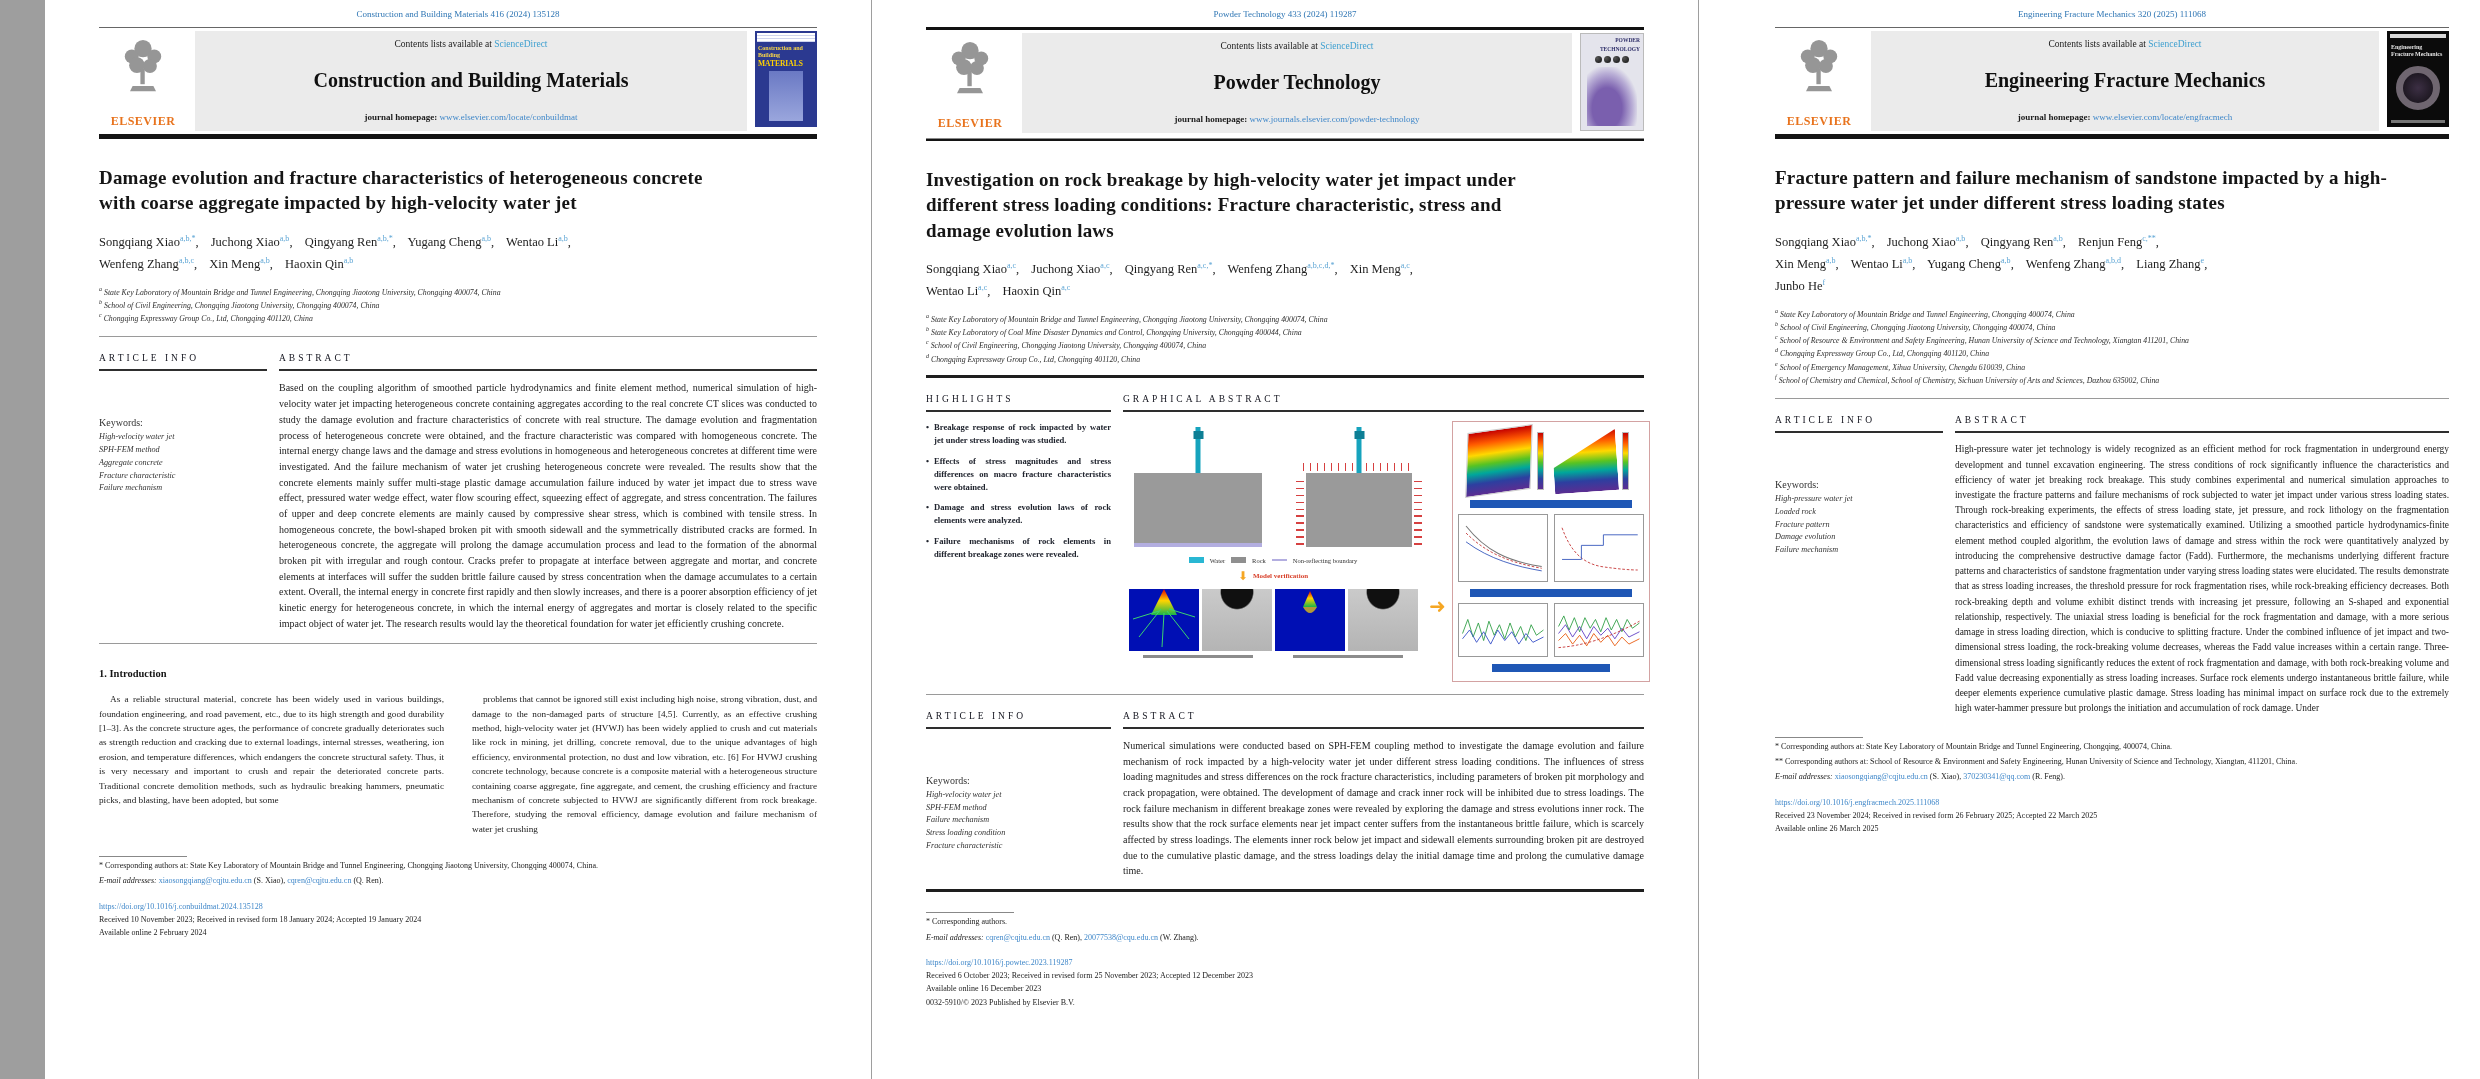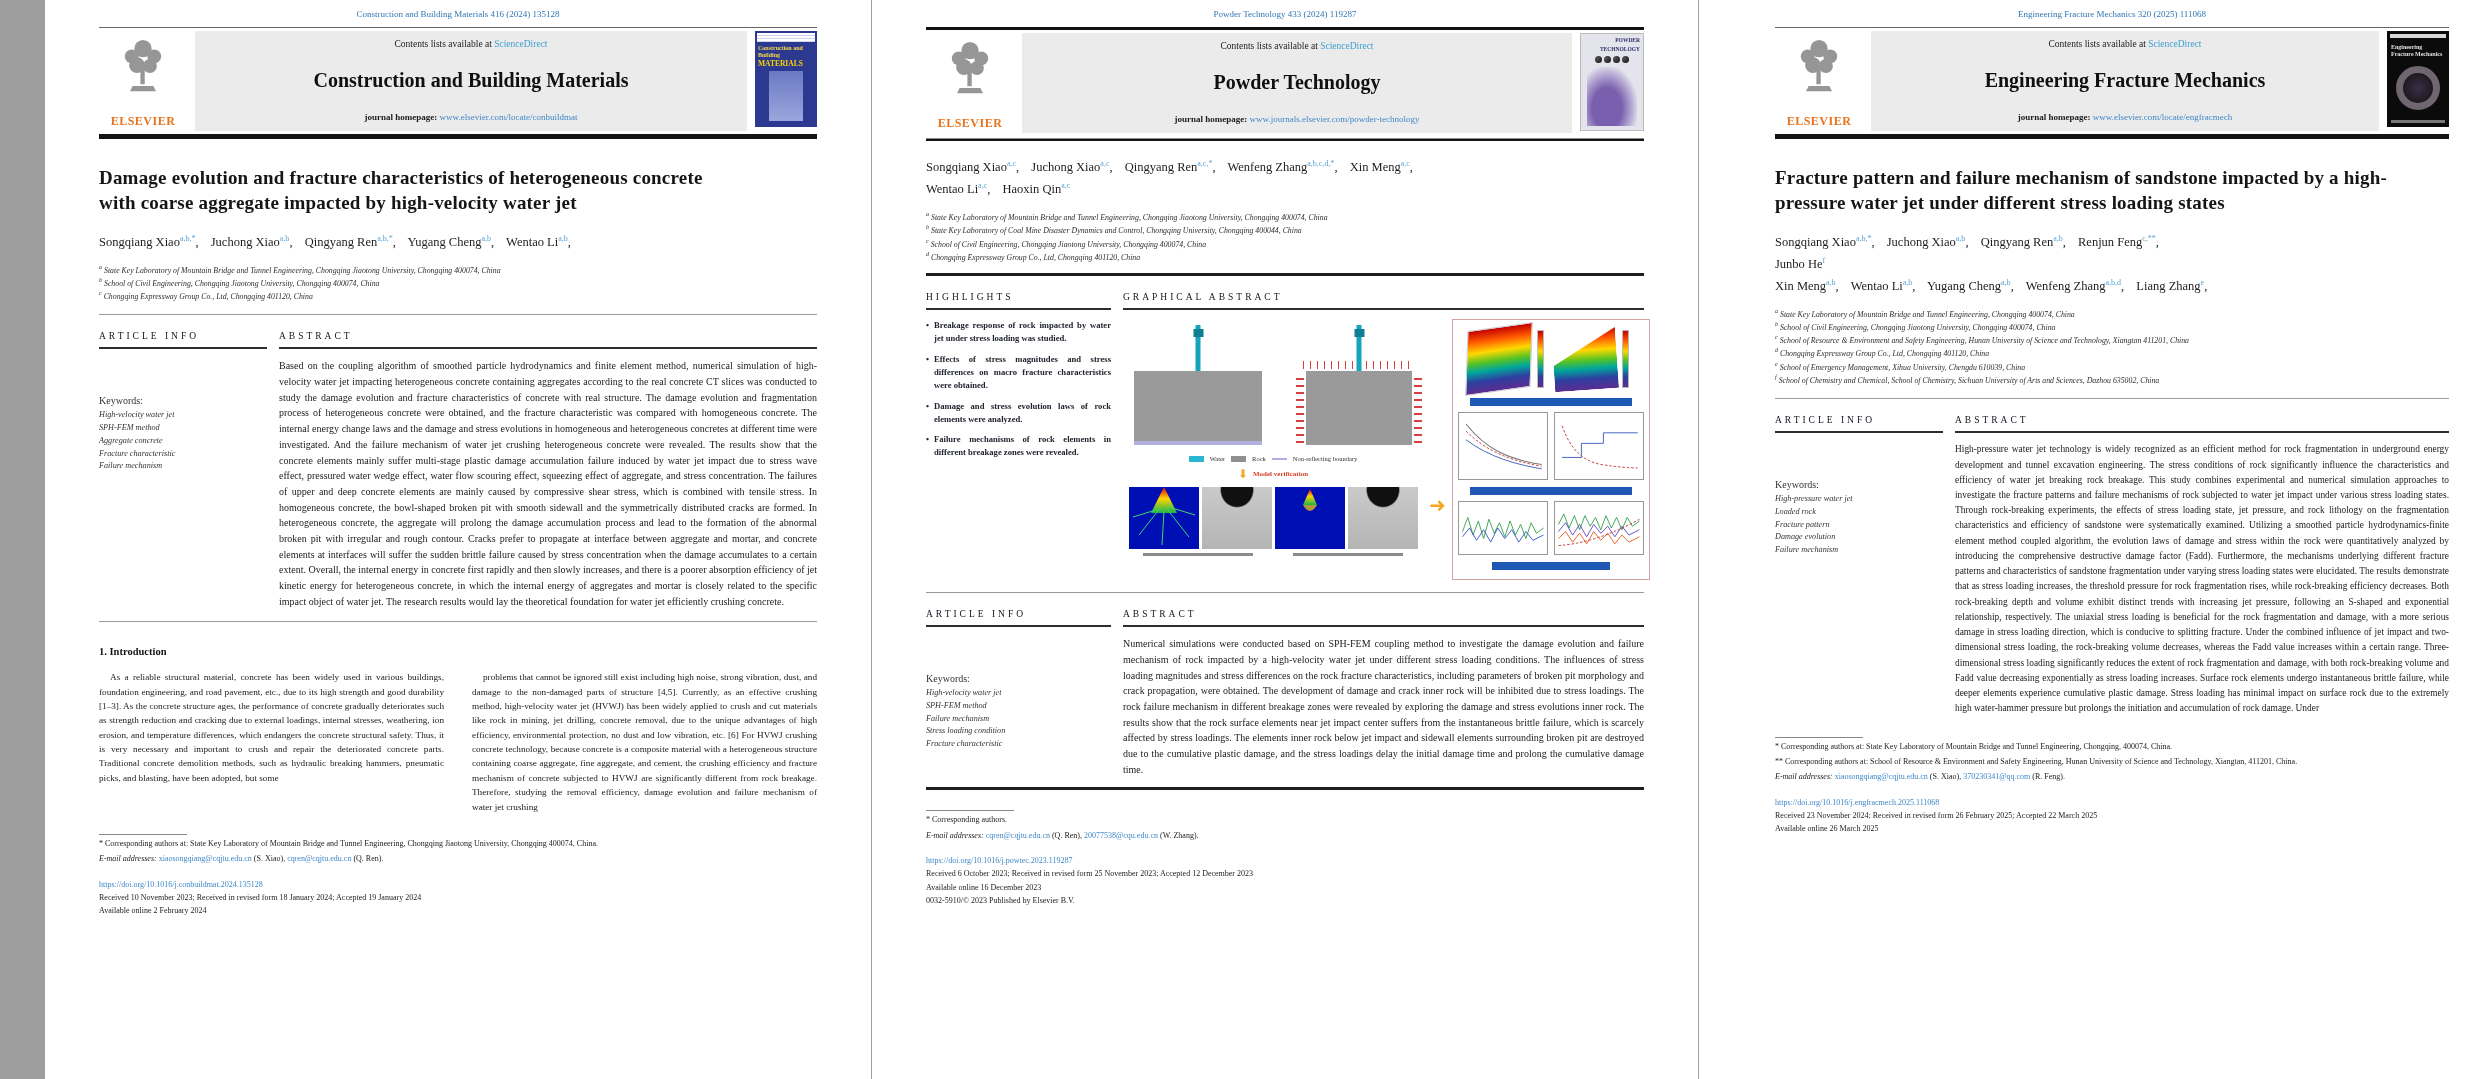--- a/index.html
+++ b/index.html
@@ -166,20 +166,25 @@
       <div class="title">Damage evolution and fracture characteristics of heterogeneous concrete with coarse aggregate impacted by high-velocity water jet</div>
 
       <div class="authors">
         <div class="authors-line">
           <span class="au"><span>Songqiang Xiao</span><sup>a,b,*</sup></span>
           <span class="au"><span>Juchong Xiao</span><sup>a,b</sup></span>
           <span class="au"><span>Qingyang Ren</span><sup>a,b,*</sup></span>
           <span class="au"><span>Yugang Cheng</span><sup>a,b</sup></span>
           <span class="au"><span>Wentao Li</span><sup>a,b</sup></span>
         </div>
+        <div class="authors-line">
+          <span class="au"><span>Wenfeng Zhang</span><sup>a,b,c</sup></span>
+          <span class="au"><span>Xin Meng</span><sup>a,b</sup></span>
+          <span class="au last"><span>Haoxin Qin</span><sup>a,b</sup></span>
+        </div>
       </div>
 
       <div class="affils">
         <div class="affil"><sup>a</sup><span>State Key Laboratory of Mountain Bridge and Tunnel Engineering, Chongqing Jiaotong University, Chongqing 400074, China</span></div>
         <div class="affil"><sup>b</sup><span>School of Civil Engineering, Chongqing Jiaotong University, Chongqing 400074, China</span></div>
         <div class="affil"><sup>c</sup><span>Chongqing Expressway Group Co., Ltd, Chongqing 401120, China</span></div>
       </div>
 
       <div class="secrule"></div>
 
@@ -264,20 +269,21 @@
               <span class="ball"></span>
               <span class="ball"></span>
               <span class="ball"></span>
               <span class="ball"></span>
             </div>
           <div class="bloom"></div>
         </div>
       </div>
       <div class="hdr-black"></div>
 
+      <div class="title">Investigation on rock breakage by high-velocity water jet impact under different stress loading conditions: Fracture characteristic, stress and damage evolution laws</div>
 
       <div class="authors">
         <div class="authors-line">
           <span class="au"><span>Songqiang Xiao</span><sup>a,c</sup></span>
           <span class="au"><span>Juchong Xiao</span><sup>a,c</sup></span>
           <span class="au"><span>Qingyang Ren</span><sup>a,c,*</sup></span>
           <span class="au"><span>Wenfeng Zhang</span><sup>a,b,c,d,*</sup></span>
           <span class="au"><span>Xin Meng</span><sup>a,c</sup></span>
         </div>
         <div class="authors-line">
@@ -516,28 +522,28 @@
       <div class="title">Fracture pattern and failure mechanism of sandstone impacted by a high-pressure water jet under different stress loading states</div>
 
       <div class="authors">
         <div class="authors-line">
           <span class="au"><span>Songqiang Xiao</span><sup>a,b,*</sup></span>
           <span class="au"><span>Juchong Xiao</span><sup>a,b</sup></span>
           <span class="au"><span>Qingyang Ren</span><sup>a,b</sup></span>
           <span class="au"><span>Renjun Feng</span><sup>c,**</sup></span>
         </div>
         <div class="authors-line">
-          <span class="au last"><span>Junbo He</span><sup>f</sup></span>
-        </div>
-        <div class="authors-line">
           <span class="au"><span>Xin Meng</span><sup>a,b</sup></span>
           <span class="au"><span>Wentao Li</span><sup>a,b</sup></span>
           <span class="au"><span>Yugang Cheng</span><sup>a,b</sup></span>
           <span class="au"><span>Wenfeng Zhang</span><sup>a,b,d</sup></span>
           <span class="au"><span>Liang Zhang</span><sup>e</sup></span>
+        </div>
+        <div class="authors-line">
+          <span class="au last"><span>Junbo He</span><sup>f</sup></span>
         </div>
       </div>
 
       <div class="affils">
         <div class="affil"><sup>a</sup><span>State Key Laboratory of Mountain Bridge and Tunnel Engineering, Chongqing 400074, China</span></div>
         <div class="affil"><sup>b</sup><span>School of Civil Engineering, Chongqing Jiaotong University, Chongqing 400074, China</span></div>
         <div class="affil"><sup>c</sup><span>School of Resource &amp; Environment and Safety Engineering, Hunan University of Science and Technology, Xiangtan 411201, China</span></div>
         <div class="affil"><sup>d</sup><span>Chongqing Expressway Group Co., Ltd, Chongqing 401120, China</span></div>
         <div class="affil"><sup>e</sup><span>School of Emergency Management, Xihua University, Chengdu 610039, China</span></div>
         <div class="affil"><sup>f</sup><span>School of Chemistry and Chemical, School of Chemistry, Sichuan University of Arts and Sciences, Dazhou 635002, China</span></div>

